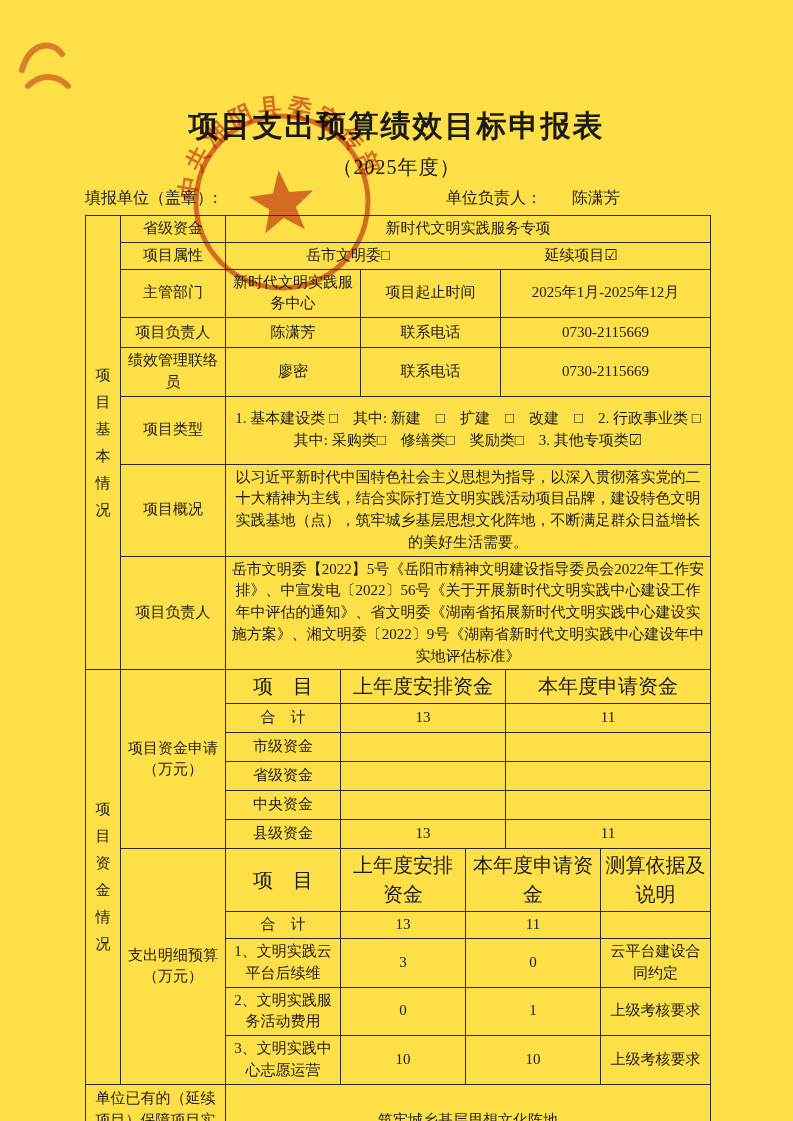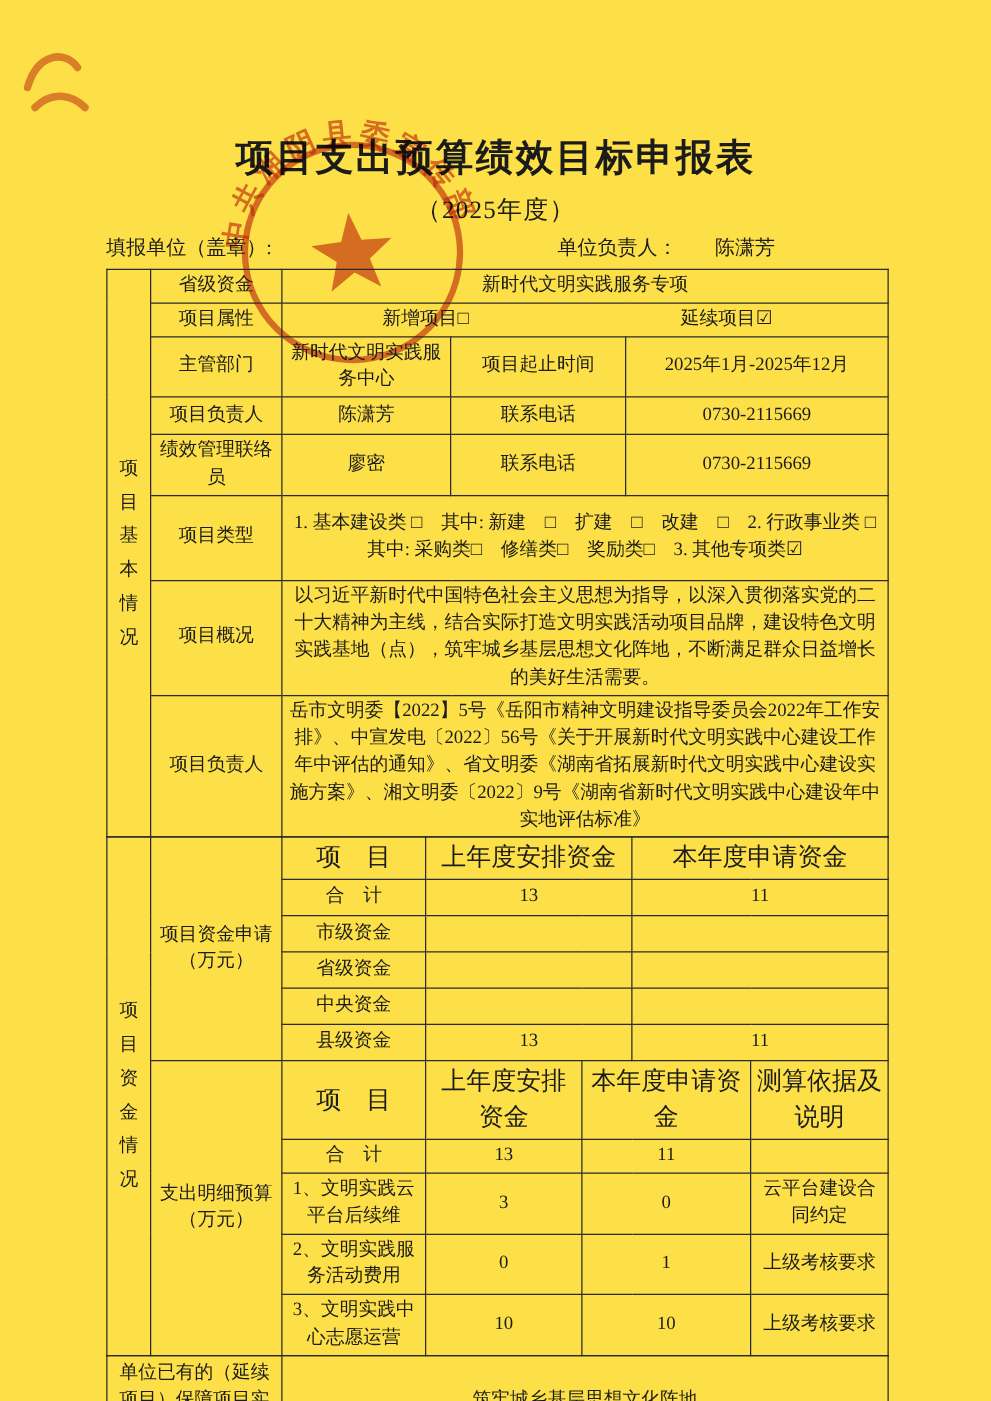--- a/index.html
+++ b/index.html
@@ -73,21 +73,21 @@
         <td class="vlabel" rowspan="8">
               <div>项目基本情况</div>
             </td>
         <td>省级资金</td>
         <td colspan="3">新时代文明实践服务专项</td>
       </tr>
       <tr class="h26">
         <td>项目属性</td>
         <td colspan="3" class="attr-cell">
           <div class="attr-flex">
-            <span>新增项目□</span>
+            <span>岳市文明委□</span>
             <span>延续项目☑</span>
           </div>
         </td>
       </tr>
       <tr class="h40">
         <td>主管部门</td>
         <td class="left">新时代文明实践服务中心</td>
         <td>项目起止时间</td>
         <td>2025年1月-2025年12月</td>
       </tr>

